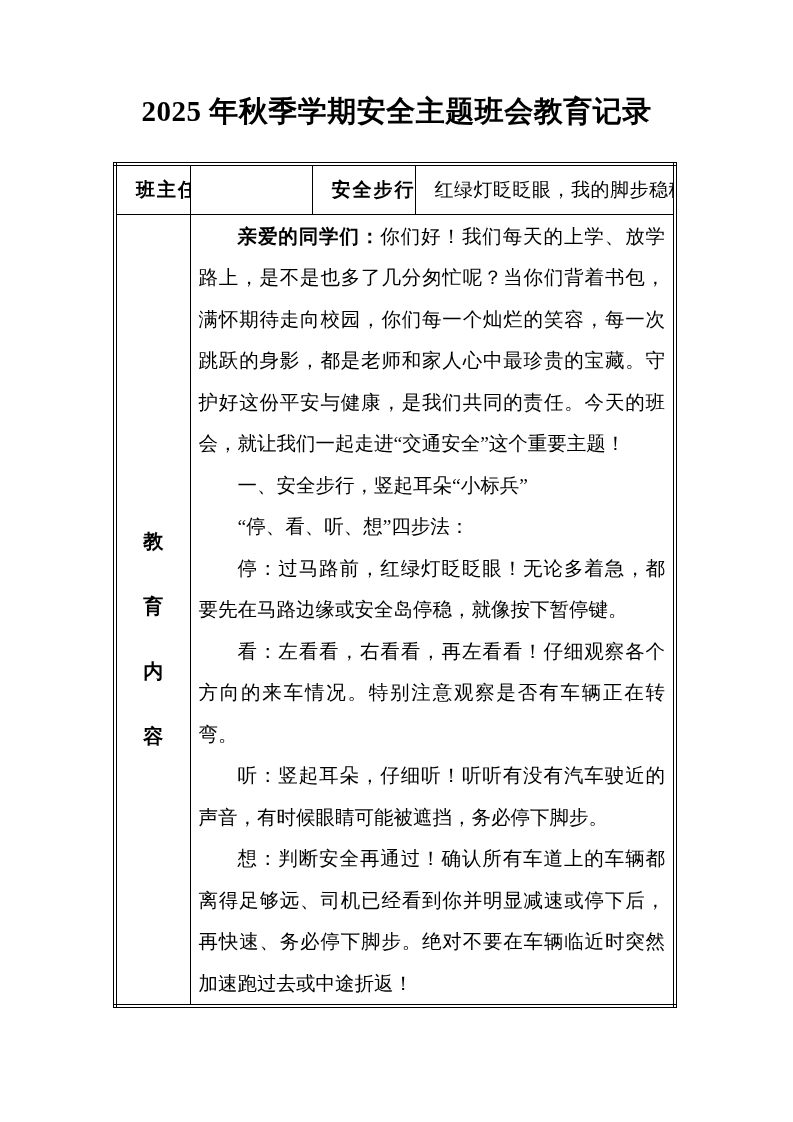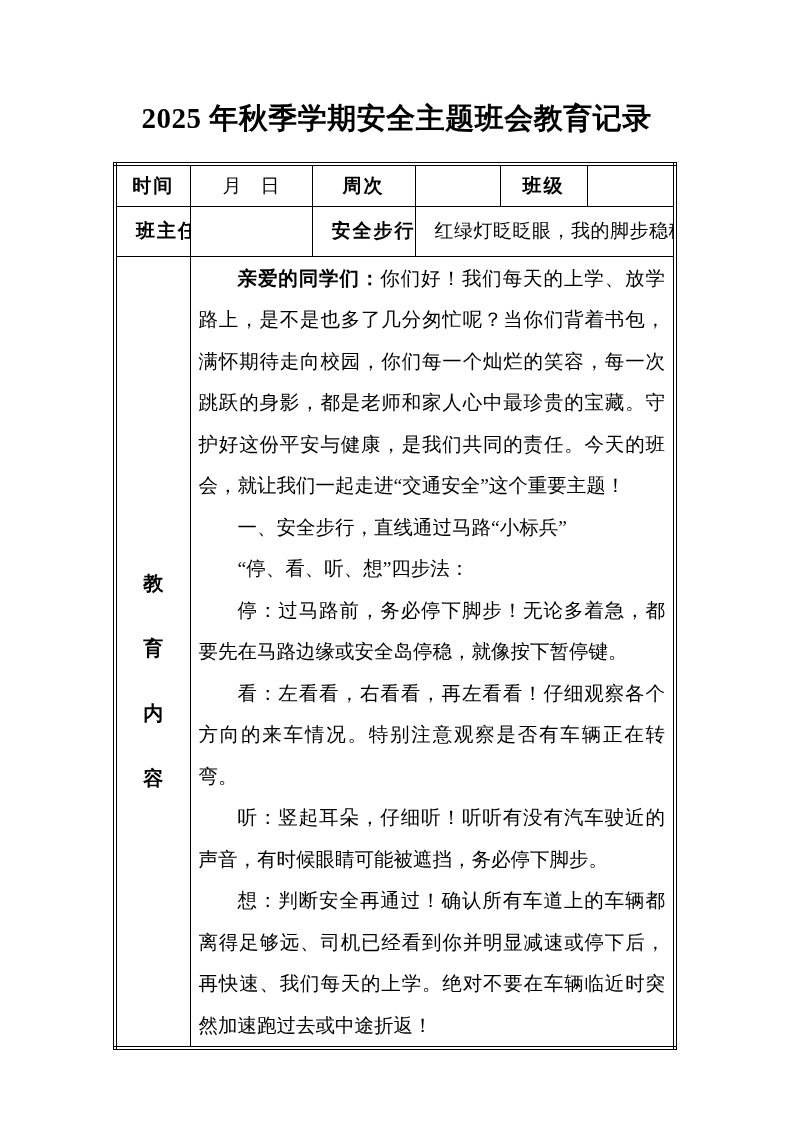--- a/index.html
+++ b/index.html
@@ -6,21 +6,21 @@
   html, body { background: #ffffff; }
   body {
     width: 793px; height: 1122px;
     position: relative;
     color: #000;
     font-family: "Liberation Serif", "DejaVu Serif", serif;
     overflow: hidden;
   }
   .doc-title {
     position: absolute;
-    top: 99px; left: 0;
+    top: 92px; left: 0;
     width: 100%;
     text-align: center;
     font-size: 29px;
     font-weight: bold;
     letter-spacing: 0.5px;
     white-space: nowrap;
   }
   table.form {
     position: absolute;
     left: 113px; top: 162px;
@@ -81,49 +81,41 @@
 <table class="form">
   <colgroup>
     <col style="width:75px">
     <col style="width:122px">
     <col style="width:103px">
     <col style="width:85px">
     <col style="width:87px">
     <col style="width:88px">
   </colgroup>
   <tbody>
-      <tr class="r1">
-    <td class="lbl">时间</td>
-    <td class="val">月　日</td>
-    <td class="lbl">周次</td>
-    <td class="val"></td>
-    <td class="lbl">班级</td>
-    <td class="val"></td>
-  </tr>
   <tr class="r2">
     <td class="lbl">班主任</td>
     <td class="val"></td>
     <td class="lbl">安全步行</td>
     <td class="theme-val" colspan="3">红绿灯眨眨眼，我的脚步稳稳哒</td>
   </tr>
   <tr class="r3">
     <td class="vlabel-cell">
       <div class="vlabel">
         <span>教</span>
         <span>育</span>
         <span>内</span>
         <span>容</span>
       </div>
     </td>
     <td class="content-cell" colspan="5">
       <div class="content">
         <p><span class="lead">亲爱的同学们：</span><span>你们好！我们每天的上学、放学路上，是不是也多了几分匆忙呢？当你们背着书包，满怀期待走向校园，你们每一个灿烂的笑容，每一次跳跃的身影，都是老师和家人心中最珍贵的宝藏。守护好这份平安与健康，是我们共同的责任。今天的班会，就让我们一起走进“交通安全”这个重要主题！</span></p>
-        <p><span>一、安全步行，直线通过马路“小标兵”</span></p>
+        <p><span>一、安全步行，竖起耳朵“小标兵”</span></p>
         <p><span>“停、看、听、想”四步法：</span></p>
-        <p><span>停：过马路前，务必停下脚步！无论多着急，都要先在马路边缘或安全岛停稳，就像按下暂停键。</span></p>
+        <p><span>停：过马路前，红绿灯眨眨眼！无论多着急，都要先在马路边缘或安全岛停稳，就像按下暂停键。</span></p>
         <p><span>看：左看看，右看看，再左看看！仔细观察各个方向的来车情况。特别注意观察是否有车辆正在转弯。</span></p>
         <p><span>听：竖起耳朵，仔细听！听听有没有汽车驶近的声音，有时候眼睛可能被遮挡，务必停下脚步。</span></p>
-        <p><span>想：判断安全再通过！确认所有车道上的车辆都离得足够远、司机已经看到你并明显减速或停下后，再快速、我们每天的上学。绝对不要在车辆临近时突然加速跑过去或中途折返！</span></p>
+        <p><span>想：判断安全再通过！确认所有车道上的车辆都离得足够远、司机已经看到你并明显减速或停下后，再快速、务必停下脚步。绝对不要在车辆临近时突然加速跑过去或中途折返！</span></p>
       </div>
     </td>
   </tr>
 </tbody>
   </table>
 
 </body></html>

